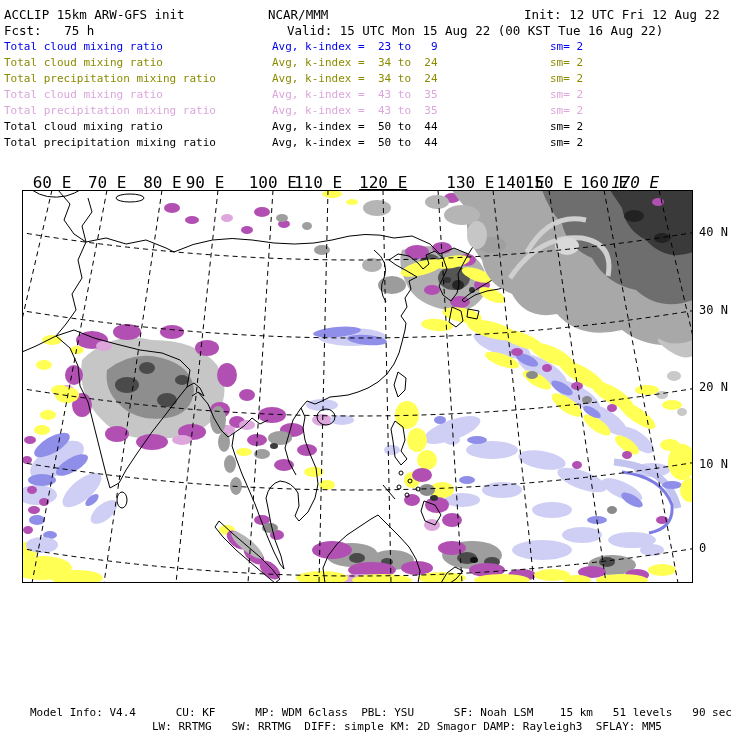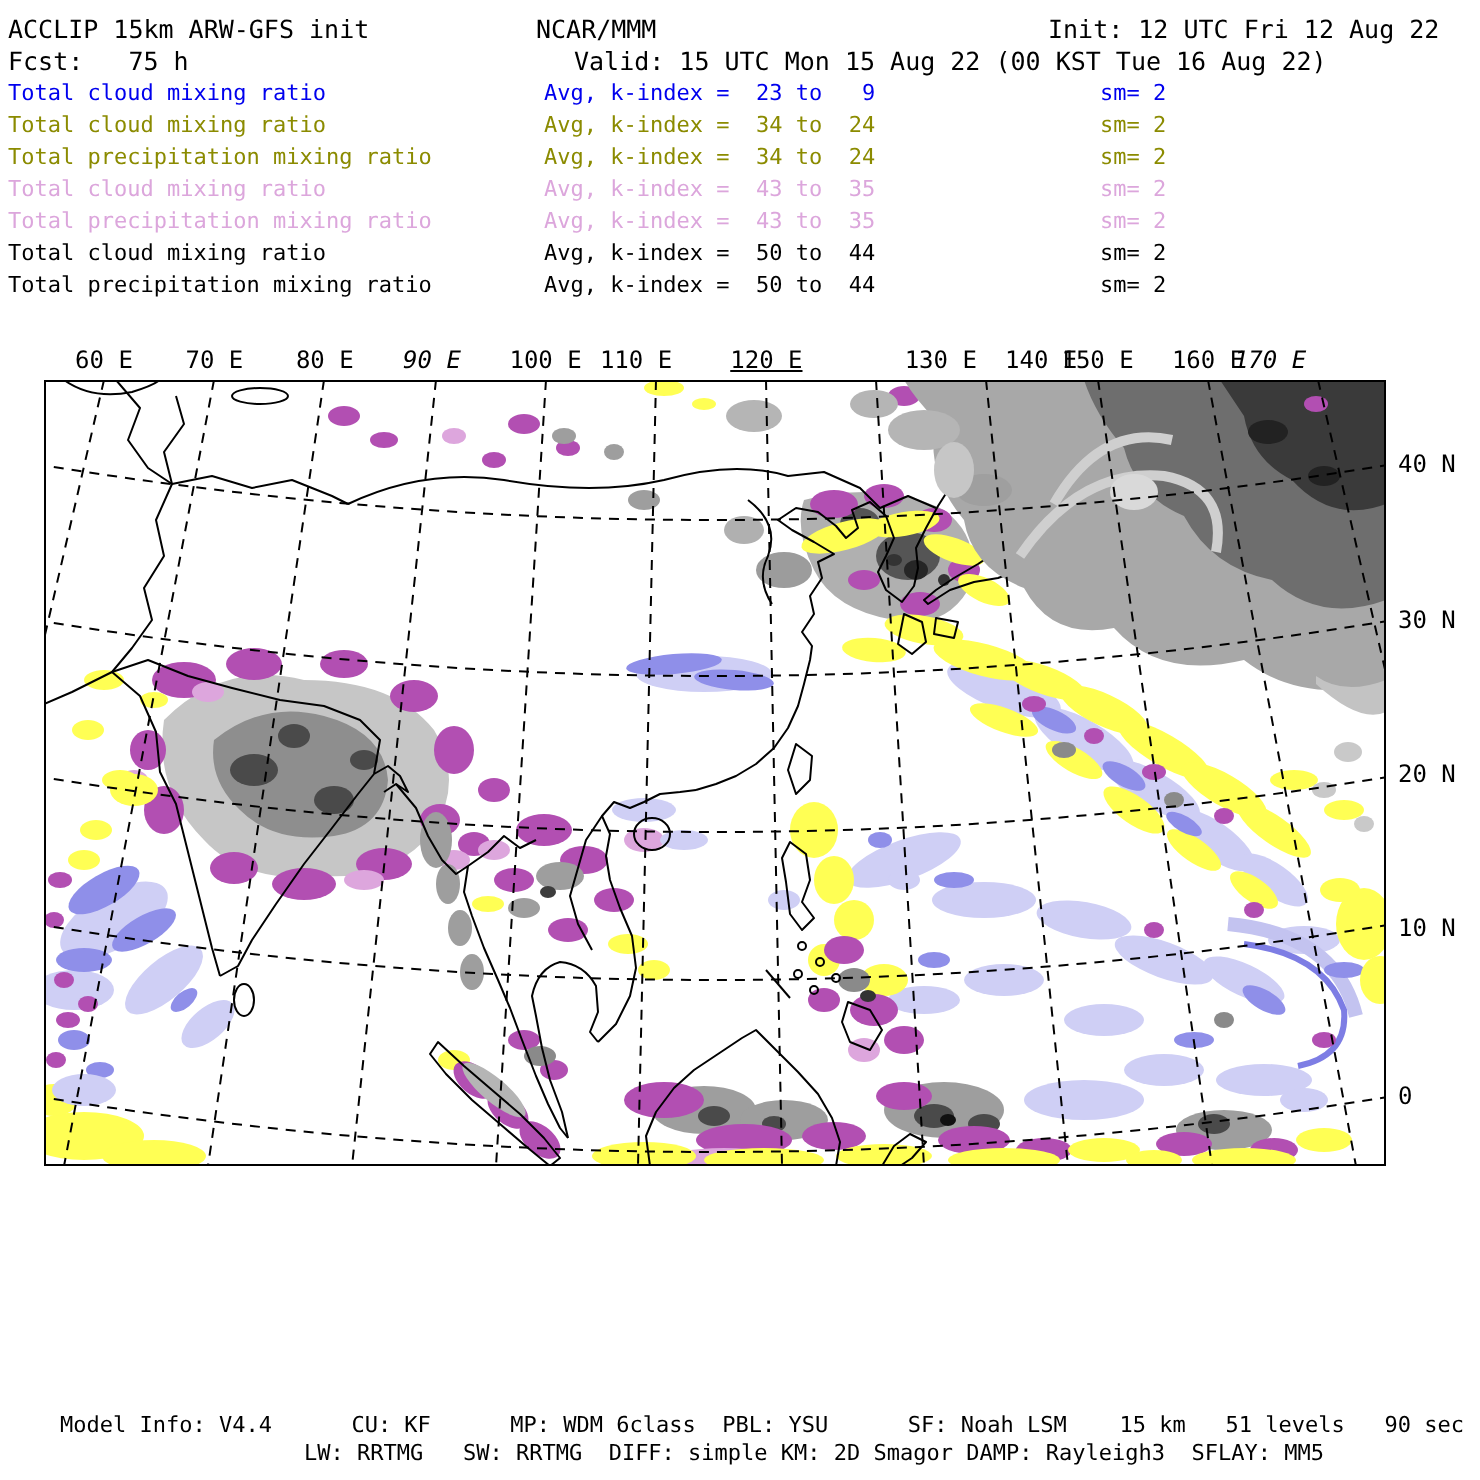--- a/index.html
+++ b/index.html
@@ -5,21 +5,21 @@
   html,body{margin:0;padding:0;background:#fff}
   #page{position:relative;width:740px;height:740px;background:#ffffff;overflow:hidden;
         font-family:"DejaVu Sans Mono",monospace;color:#000}
   .abs{position:absolute;white-space:pre}
   .hdr{font-size:12.5px;line-height:15px}
   #legend-rows{position:absolute;left:4px;top:40px;width:732px}
   .legend-row{position:relative;height:16px;font-size:11px}
   .lr-label{position:absolute;left:0;top:0;white-space:pre}
   .lr-stat{position:absolute;left:268px;top:0;white-space:pre}
   .lr-sm{position:absolute;left:546px;top:0;white-space:pre}
-  #lon-labels{position:absolute;left:22px;top:173px;width:671px;height:14px;font-size:12px}
+  #lon-labels{position:absolute;left:22px;top:173px;width:671px;height:14px;font-size:16px}
   .lon-label{position:absolute;top:0;transform:translateX(-50%);white-space:pre}
   #lat-labels{position:absolute;left:0;top:0;width:740px;height:740px;font-size:12px;pointer-events:none}
   .lat-label{position:absolute;left:699px;white-space:pre}
   .ftr{font-size:11px;line-height:13px}
   svg{display:block}
 </style>
 </head>
 <body>
 <div id="page">
 
@@ -64,21 +64,21 @@
     <span class="lr-label">Total precipitation mixing ratio</span>
     <span class="lr-stat">Avg, k-index =  50 to  44</span>
     <span class="lr-sm">sm= 2</span>
   </div>
     </div>
 
 <div id="lon-labels">
       <span class="lon-label" style="left: 30px;">60 E</span>
       <span class="lon-label" style="left: 85.2px;">70 E</span>
       <span class="lon-label" style="left: 140.4px;">80 E</span>
-      <span class="lon-label" style="left: 194px; font-style: italic;">90 E</span>
+      <span class="lon-label" style="left: 183px;">90 E</span>
       <span class="lon-label" style="left: 250.8px;">100 E</span>
       <span class="lon-label" style="left: 296px;">110 E</span>
       <span class="lon-label" style="left: 361.2px; text-decoration: underline;">120 E</span>
       <span class="lon-label" style="left: 416.4px; margin-left: 32px;">130 E</span>
       <span class="lon-label" style="left: 471.6px; margin-left: 27px;">140 E</span>
       <span class="lon-label" style="left: 526.8px;">150 E</span>
       <span class="lon-label" style="left: 582px;">160 E</span>
       <span class="lon-label" style="left: 613px; font-style: italic;">170 E</span>
     </div>
 <div id="lat-labels">

